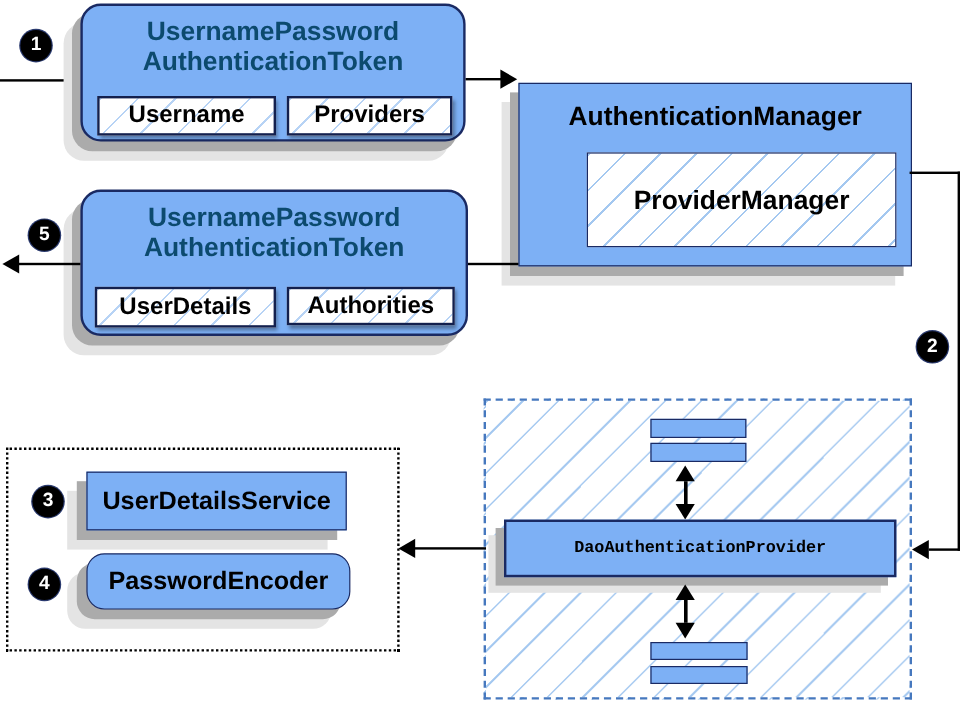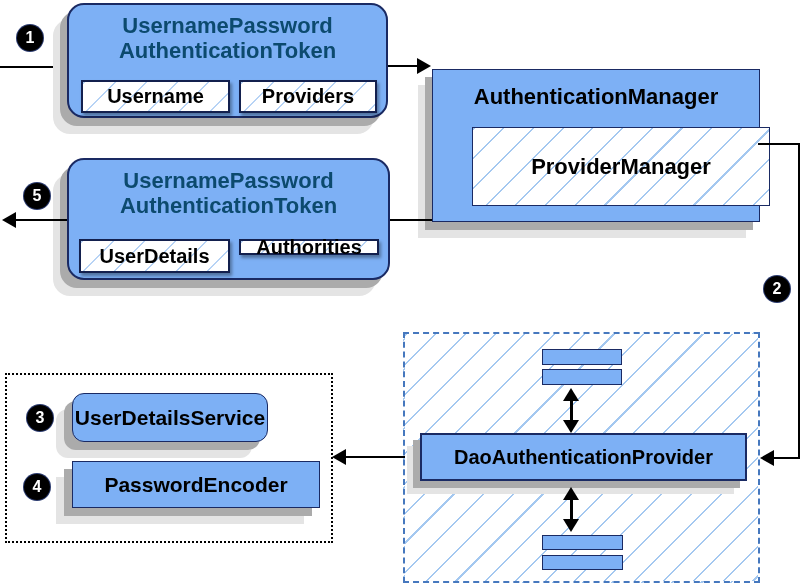--- a/index.html
+++ b/index.html
@@ -84,71 +84,71 @@
     </div>
     <div class="field" style="left:12px;top:75px;width:149px;height:33px;">Username</div>
     <div class="field" style="left:170px;top:75px;width:138px;height:33px;">Providers</div>
   </div>
 
   <div class="hline" style="left:388px;top:65px;width:30px;"></div>
   <div class="head-right" style="left:417px;top:58px;"></div>
 
   <div class="abs bluebox" style="left:432px;top:69px;width:328px;height:153px;">
     <div style="margin-top:14px;font-size:22px;">AuthenticationManager</div>
-    <div class="innerwhite hatchbox" style="left:39px;top:57px;width:298px;height:79px;">ProviderManager</div>
+    <div class="innerwhite hatchbox" style="left:56px;top:57px;width:258px;height:79px;">ProviderManager</div>
   </div>
 
   <div class="hline" style="left:758px;top:143px;width:42px;"></div>
   <div class="vline" style="left:798px;top:143px;height:316px;"></div>
   <div class="hline" style="left:774px;top:457px;width:26px;"></div>
   <div class="head-left" style="left:760px;top:450px;"></div>
   <div class="stepnum" style="left:764px;top:276px;">2</div>
 
   <div class="hline" style="left:385px;top:219px;width:47px;"></div>
 
   <div class="abs bluebox token" style="left:67px;top:158px;width:323px;height:122px;">
     <div class="token-title">
       <div>UsernamePassword</div>
       <div>AuthenticationToken</div>
     </div>
     <div class="field" style="left:10px;top:79px;width:151px;height:34px;">UserDetails</div>
-    <div class="field" style="left:170px;top:79px;width:140px;height:16px;">Authorities</div>
+    <div class="field" style="left:170px;top:79px;width:140px;height:32px;">Authorities</div>
   </div>
 
   <div class="hline" style="left:14px;top:219px;width:53px;"></div>
   <div class="head-left" style="left:2px;top:212px;"></div>
   <div class="stepnum" style="left:24px;top:183px;">5</div>
 
 
   <div class="abs hatchbox providers-box" style="left:403px;top:332px;width:357px;height:251px;"></div>
 
   <div class="bar" style="left:542px;top:349px;width:80px;height:16px;"></div>
   <div class="bar" style="left:542px;top:369px;width:80px;height:16px;"></div>
 
   <div class="varrow" style="left:562px;top:388px;height:45px;">
     <div class="up"></div>
       <div class="shaft"></div>
       <div class="down"></div>
   </div>
 
-  <div class="abs bluebox svcnode" style="left:420px;top:433px;width:327px;height:48px;font-size:20px;border-width:2px;box-shadow:-7px 7px 0 #ababab,-13px 13px 0 #e4e4e4;">DaoAuthenticationProvider</div>
+  <div class="abs bluebox svcnode" style="left:420px;top:433px;width:327px;height:48px;font-size:14px;border-width:2px;box-shadow:-7px 7px 0 #ababab,-13px 13px 0 #e4e4e4;font-family:Liberation Mono, monospace;">DaoAuthenticationProvider</div>
 
   <div class="varrow" style="left:562px;top:487px;height:45px;">
     <div class="up"></div>
       <div class="shaft"></div>
       <div class="down"></div>
   </div>
 
   <div class="bar" style="left:542px;top:535px;width:81px;height:15px;"></div>
   <div class="bar" style="left:542px;top:555px;width:81px;height:15px;"></div>
 
   <div class="hline" style="left:345px;top:456px;width:60px;"></div>
   <div class="head-left" style="left:332px;top:449px;"></div>
 
   <div class="abs services-box" style="left:5px;top:373px;width:328px;height:170px;"></div>
 
-  <div class="abs bluebox svcnode" style="left:72px;top:393px;width:196px;height:49px;border-radius:12px;">UserDetailsService</div>
+  <div class="abs bluebox svcnode" style="left:72px;top:393px;width:217px;height:49px;">UserDetailsService</div>
   <div class="stepnum" style="left:27px;top:405px;">3</div>
 
-  <div class="abs bluebox svcnode" style="left:72px;top:461px;width:248px;height:47px;">PasswordEncoder</div>
+  <div class="abs bluebox svcnode" style="left:72px;top:461px;width:220px;height:47px;border-radius:15px;">PasswordEncoder</div>
   <div class="stepnum" style="left:24px;top:474px;">4</div>
 
 </div>
 
 </body></html>

